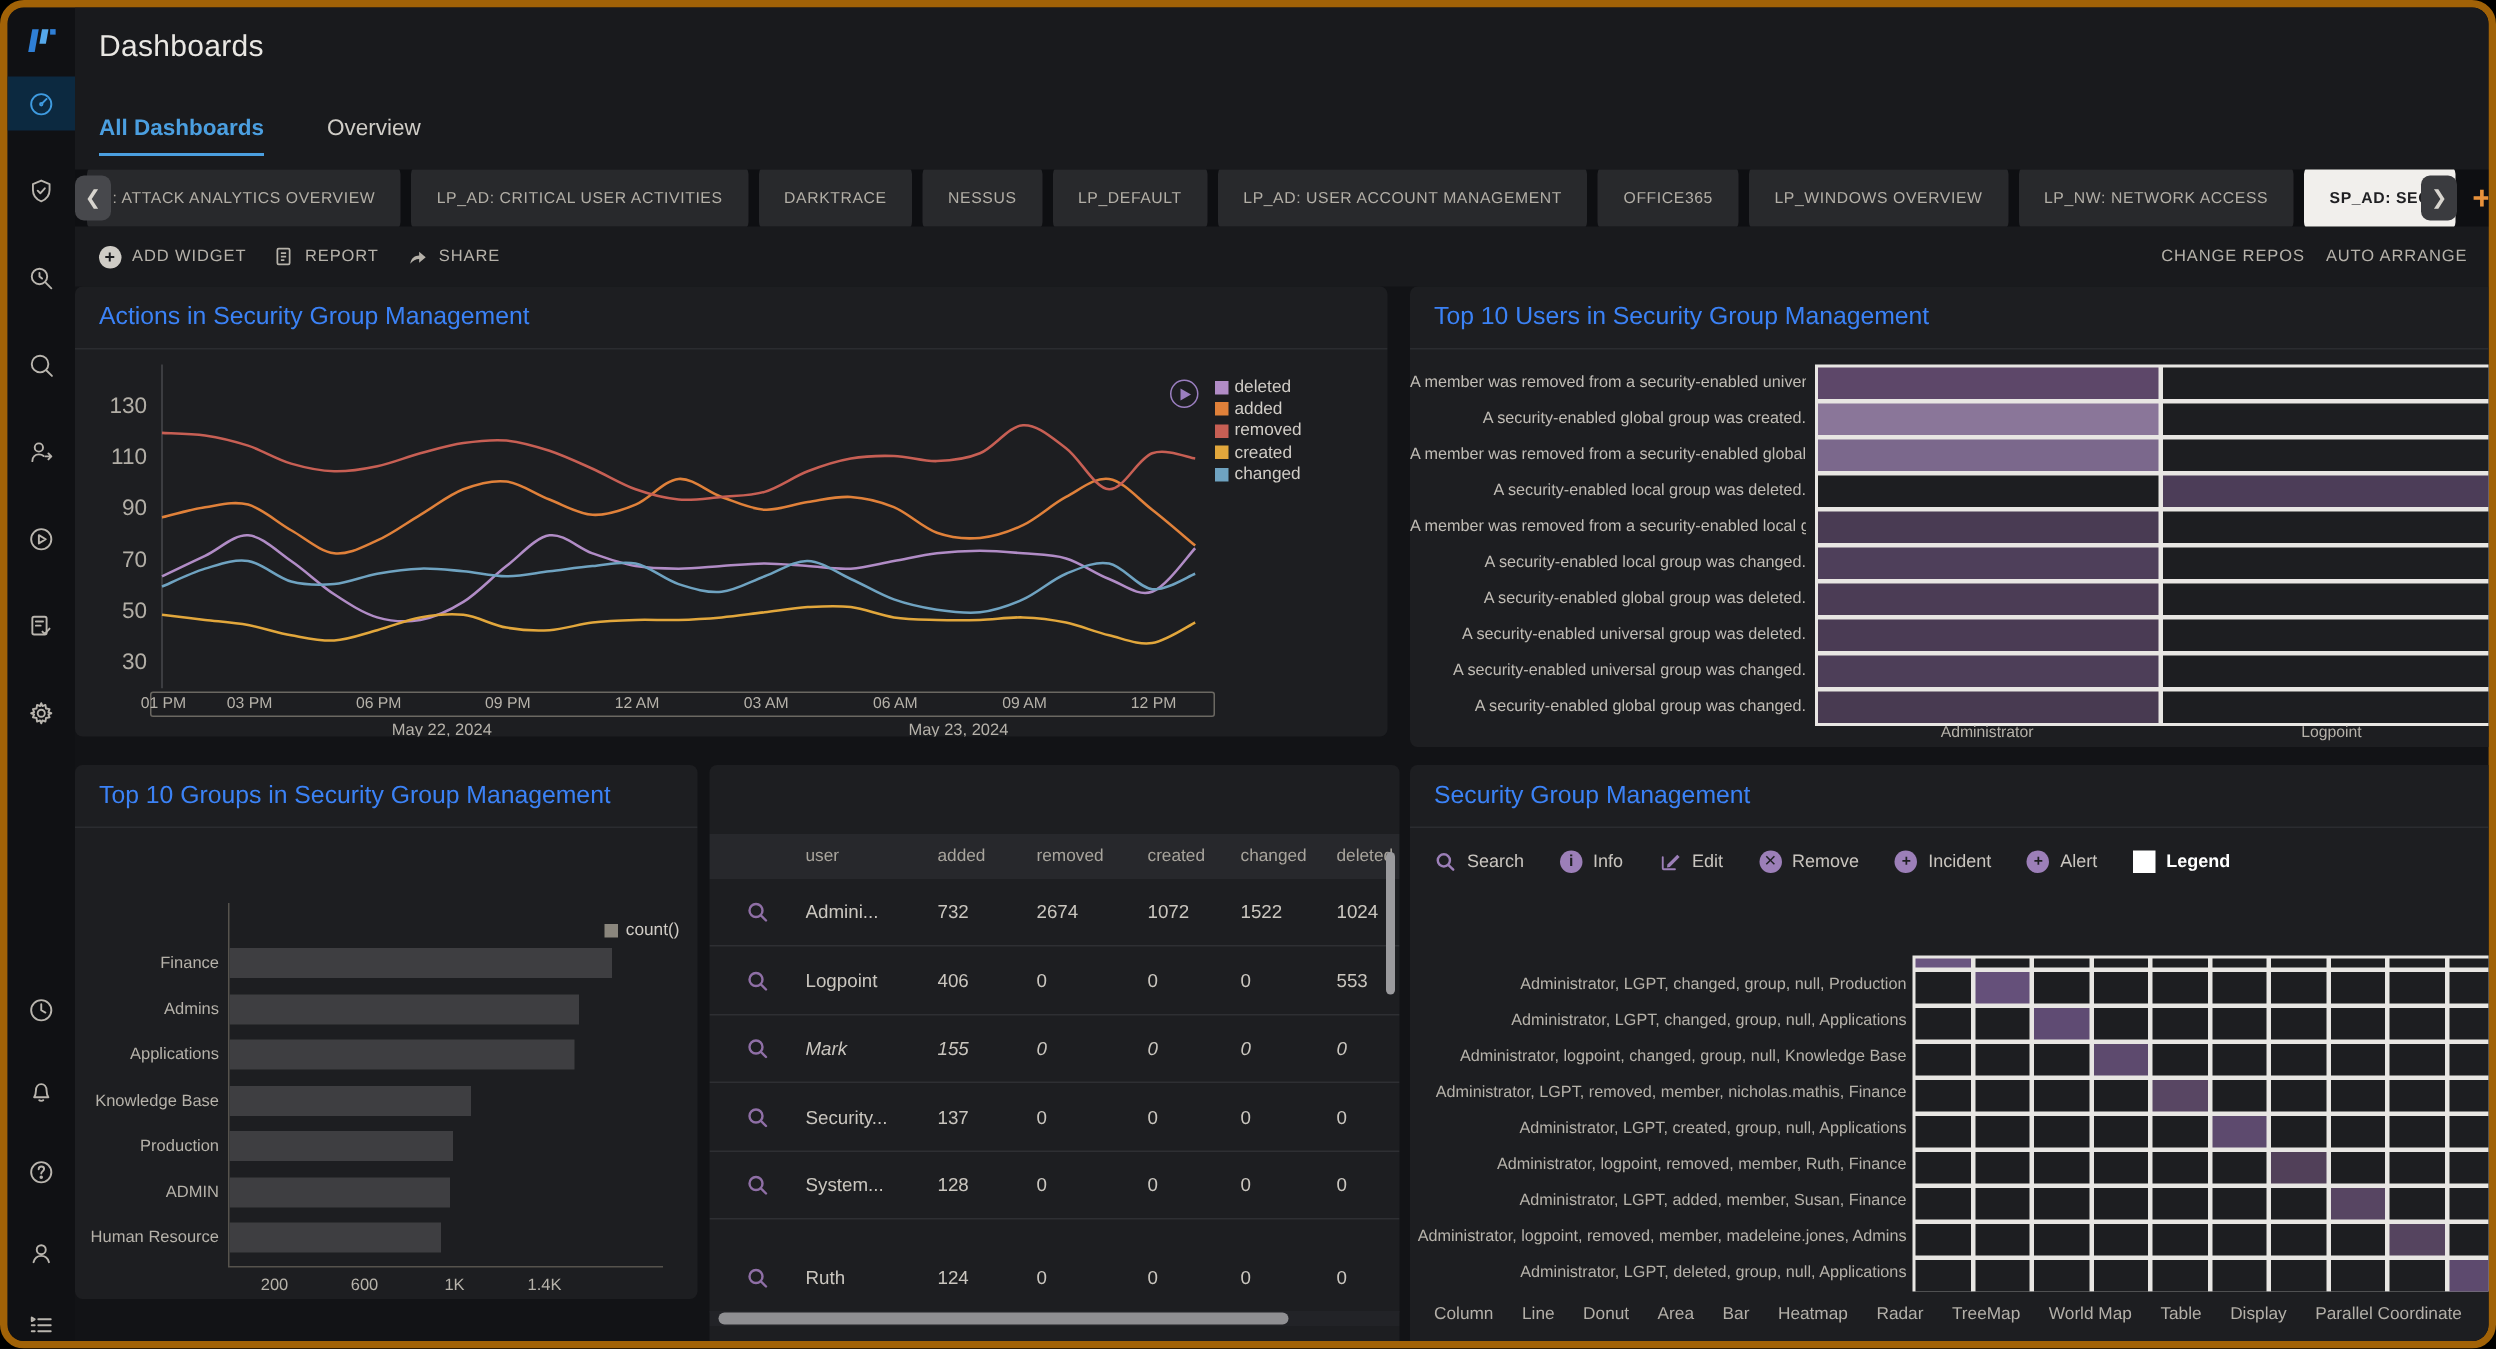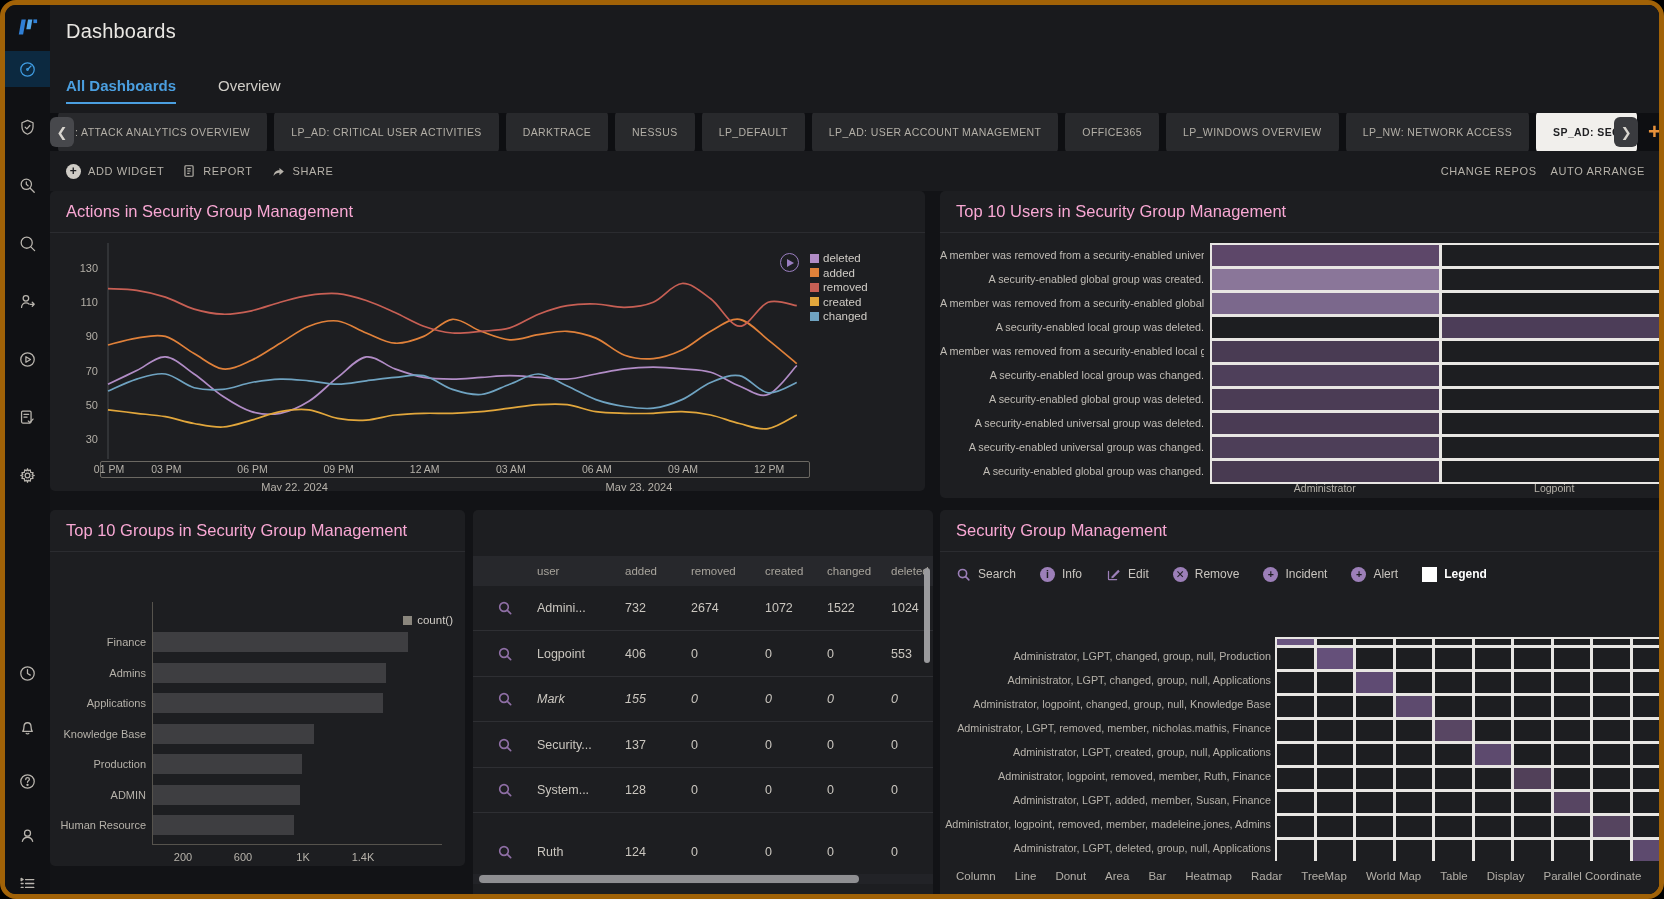--- a/index.html
+++ b/index.html
@@ -31,24 +31,24 @@
   .add-dash{flex:0 0 auto;color:#e8923c;font-size:22px;font-weight:700;margin-left:10px;cursor:pointer;line-height:1;}
   .actionbar{position:absolute;top:146px;left:0;right:0;height:40px;display:flex;align-items:center;}
   .abtn{display:flex;align-items:center;gap:7px;font-size:11px;letter-spacing:.6px;color:#b6b2aa;margin-left:18px;cursor:pointer;}
   .abtn:first-child{margin-left:16px;}
   .abtn .circle-plus{width:15px;height:15px;border-radius:50%;background:#cfccc6;color:#1a1b1e;font-size:12px;font-weight:700;display:flex;align-items:center;justify-content:center;line-height:1;}
   .abtn.right{margin-left:auto;margin-right:14px;}
   .abtn.right2{margin-left:0;margin-right:14px;}
   
   .widget{position:absolute;background:#1d1e21;border-radius:5px;overflow:hidden;}
   .w-head{height:42px;border-bottom:1px solid #2b2c30;display:flex;align-items:center;padding:0 16px;}
-  .w-title{font-size:16.5px;color:#f9a8d4;white-space:nowrap;overflow:hidden;text-overflow:ellipsis;text-align:center;}
+  .w-title{font-size:16.5px;color:#3b82f6;white-space:nowrap;overflow:hidden;text-overflow:ellipsis;text-align:center;}
   
   #wA{left:0;top:186px;width:875px;height:300px;}
-  .ytick{position:absolute;left:8px;width:40px;text-align:right;font-size:11px;color:#b2aea6;}
+  .ytick{position:absolute;left:8px;width:40px;text-align:right;font-size:15px;color:#b2aea6;}
   .brush{position:absolute;left:50px;top:270px;width:710px;height:17px;border:1px solid #6b6862;border-radius:2px;}
   .btick{position:absolute;top:1px;font-size:10.5px;color:#b6b2aa;width:44px;margin-left:-22px;text-align:center;}
   .bdate{position:absolute;top:290px;font-size:11px;color:#b6b2aa;width:100px;margin-left:-50px;text-align:center;}
   .legend{position:absolute;left:760px;top:60px;}
   .litem{display:flex;align-items:center;gap:4px;height:14.5px;cursor:pointer;}
   .lsq{width:9px;height:9px;}
   .ltx{font-size:11.5px;color:#d0ccc6;}
   .playbtn{position:absolute;left:730px;top:62px;width:19px;height:19px;border:1.5px solid #9b7fc0;border-radius:50%;display:flex;align-items:center;justify-content:center;cursor:pointer;}
   .playbtn div{width:0;height:0;border-left:7px solid #9b7fc0;border-top:4.5px solid transparent;border-bottom:4.5px solid transparent;margin-left:2px;}
   

